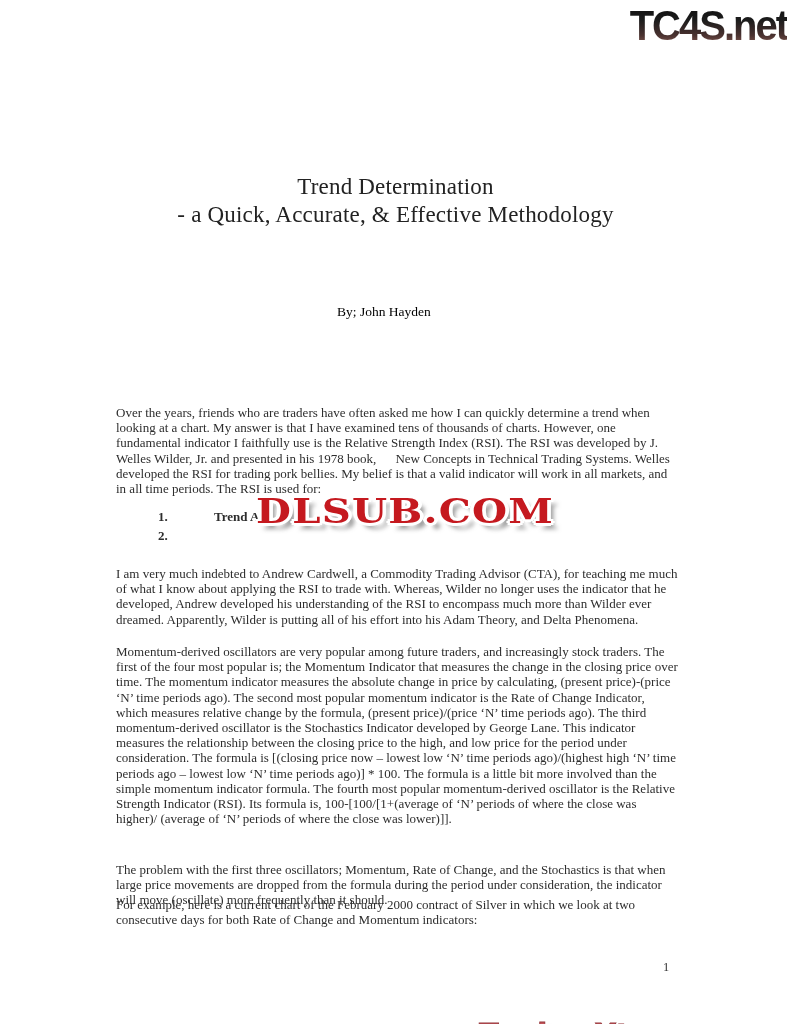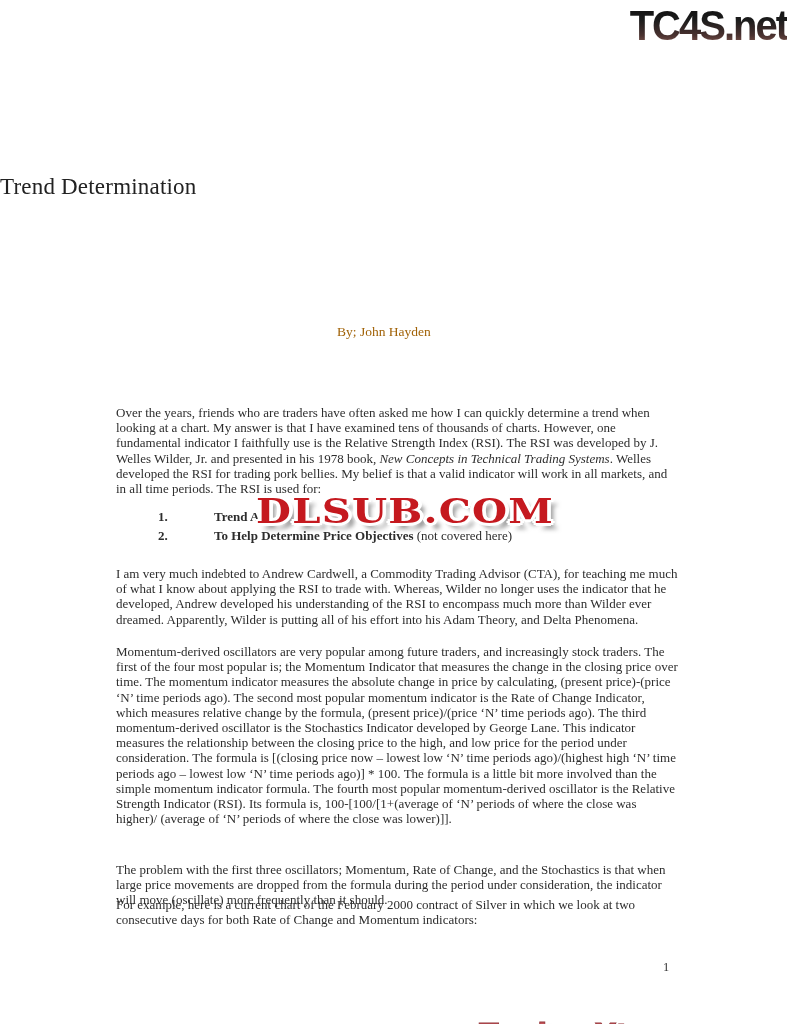--- a/index.html
+++ b/index.html
@@ -14,28 +14,28 @@
     top:2px;right:4px;
     font-family:"Liberation Sans", sans-serif;
     font-weight:900;font-size:40px;letter-spacing:-2px;line-height:46px;
     background:linear-gradient(180deg,#101010 8%,#1c1c1c 38%,#4a3230 70%,#96665c 96%);
     -webkit-background-clip:text;background-clip:text;color:transparent;
     transform:scaleY(1.04);transform-origin:top right;
   }
 
   
   .title{
-    top:173px;left:0;width:791px;text-align:left;
+    top:173px;left:0;width:791px;text-align:center;
     font-size:23px;line-height:28px;color:#222;letter-spacing:0.2px;
   }
 
-  .byline{top:304px;left:337px;font-size:13.5px;color:#a16207;margin-top:20px;}
+  .byline{top:304px;left:337px;font-size:13.5px;color:#000000;}
 
   .para{left:116px;width:562px;font-size:13px;line-height:15.2px;text-align:left;}
-  .seg-italic{font-style:italic;}
+  .seg-italic{margin-left:16px;}
   .seg-bold{font-weight:bold;margin-left:8px;}
   .seg-underline{}
 
   
   .list{top:509px;left:116px;width:562px;font-size:13px;}
   .list-row{position:relative;height:19px;}
   .list-num{position:absolute;left:42px;font-weight:bold;}
   .list-content{position:absolute;left:90px;white-space:nowrap;}
 
   
@@ -63,34 +63,34 @@
   }
   .page-num{top:960px;left:663px;font-size:12.5px;color:#333;}
 </style>
 </head>
 <body>
 
 <div class="abs tc4s">TC4S.net</div>
 
 <div class="abs title">
   <div>Trend Determination</div>
+  <div>- a Quick, Accurate, &amp; Effective Methodology</div>
 </div>
 
 <div class="abs byline">By; John Hayden</div>
 
 <div class="abs para" style="top:405px;"><span>Over the years, friends who are traders have often asked me how I can quickly determine a trend when looking at a chart. My answer is that I have examined tens of thousands of charts. However, one fundamental indicator I faithfully use is the Relative Strength Index (RSI). The RSI was developed by J. Welles Wilder, Jr. and presented in his 1978 book, </span><span class="seg-italic">New Concepts in Technical Trading Systems</span><span>. Welles developed the RSI for trading pork bellies. My belief is that a valid indicator will work in all markets, and in all time periods.  </span><span class="seg-underline">The RSI is used for:</span></div>
 
 <div class="abs list">
   <div class="list-row">
     <span class="list-num">1.</span>
     <span class="list-content"><span class="seg-bold">Trend A</span></span>
   </div>
   <div class="list-row">
     <span class="list-num">2.</span>
-    <span class="list-content"><span class="seg-bold">To Help Determine Price Objectives</span><span> (not covered here)</span></span>
   </div>
 </div>
 
 <div class="abs dlsub red-outline">DLSUB.COM</div>
 
 <div class="abs para" style="top:566px;"><span>I am very much indebted to Andrew Cardwell, a Commodity Trading Advisor (CTA), for teaching me much of what I know about applying the RSI to trade with. Whereas, Wilder no longer uses the indicator that he developed, Andrew developed his understanding of the RSI to encompass much more than Wilder ever dreamed. Apparently, Wilder is putting all of his effort into his Adam Theory, and Delta Phenomena.</span></div>
 
 <div class="abs para" style="top:644px;"><span>Momentum-derived oscillators are very popular among future traders, and increasingly stock traders. The first of the four most popular is; the </span><span class="seg-underline">Momentum Indicator</span><span> that measures the change in the closing price over time. The momentum indicator measures the absolute change in price by calculating,  (present price)-(price ‘N’ time periods ago). The second most popular momentum indicator is the </span><span class="seg-underline">Rate of Change Indicator</span><span>, which measures relative change by the formula, (present price)/(price ‘N’ time periods ago). The third momentum-derived oscillator is the </span><span class="seg-underline">Stochastics Indicator</span><span> developed by George Lane. This indicator measures the relationship between the closing price to the high, and low price for the period under consideration. The formula is [(closing price now – lowest low ‘N’ time periods ago)/(highest high ‘N’ time periods ago – lowest low ‘N’ time periods ago)] * 100. The formula is a little bit more involved than the simple momentum indicator formula. The fourth most popular momentum-derived oscillator is the </span><span class="seg-underline">Relative Strength Indicator (RSI)</span><span>. Its formula is, 100-[100/[1+(average of ‘N’ periods of where the close was higher)/ (average of ‘N’ periods of where the close was lower)]].</span></div>
 
 <div class="abs para" style="top:862px;"><span>The problem with the first three oscillators; Momentum, Rate of Change, and the Stochastics is that when large price movements are dropped from the formula during the period under consideration, the indicator will move (oscillate) more frequently than it should.</span></div>

